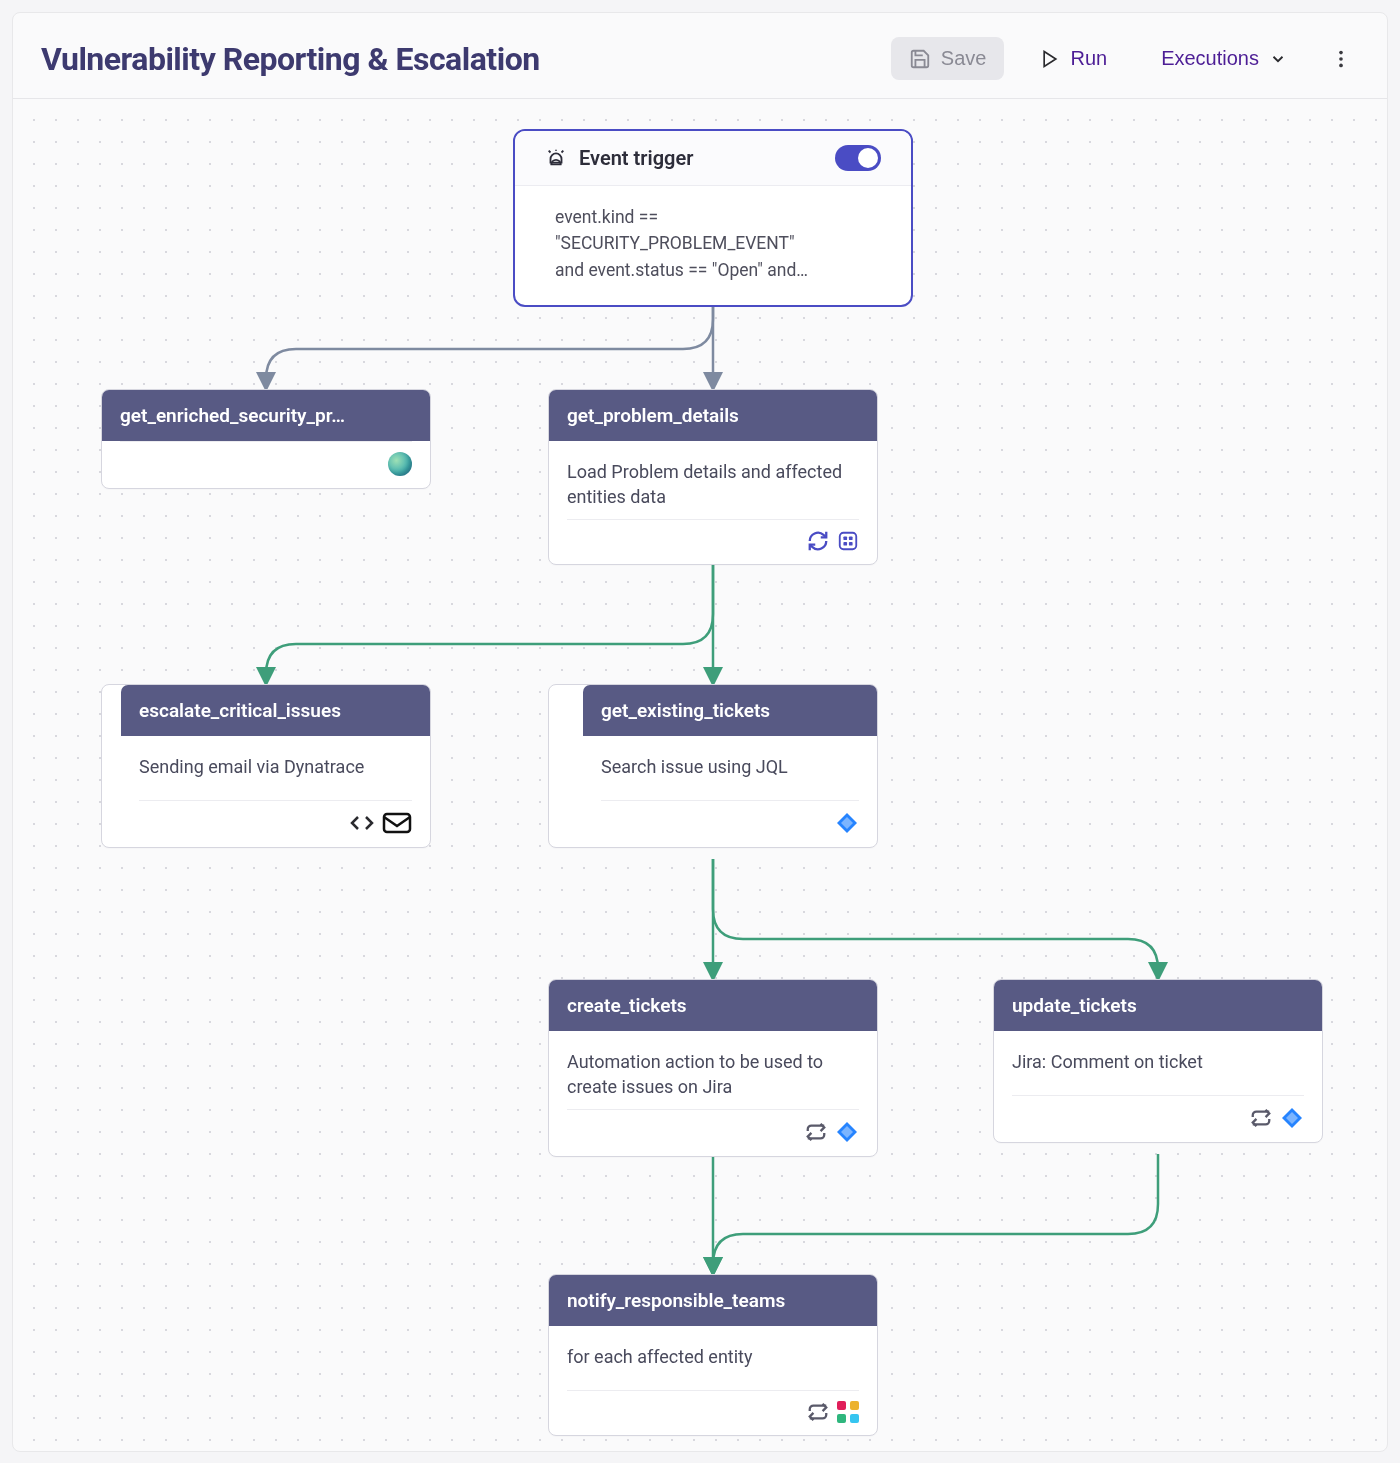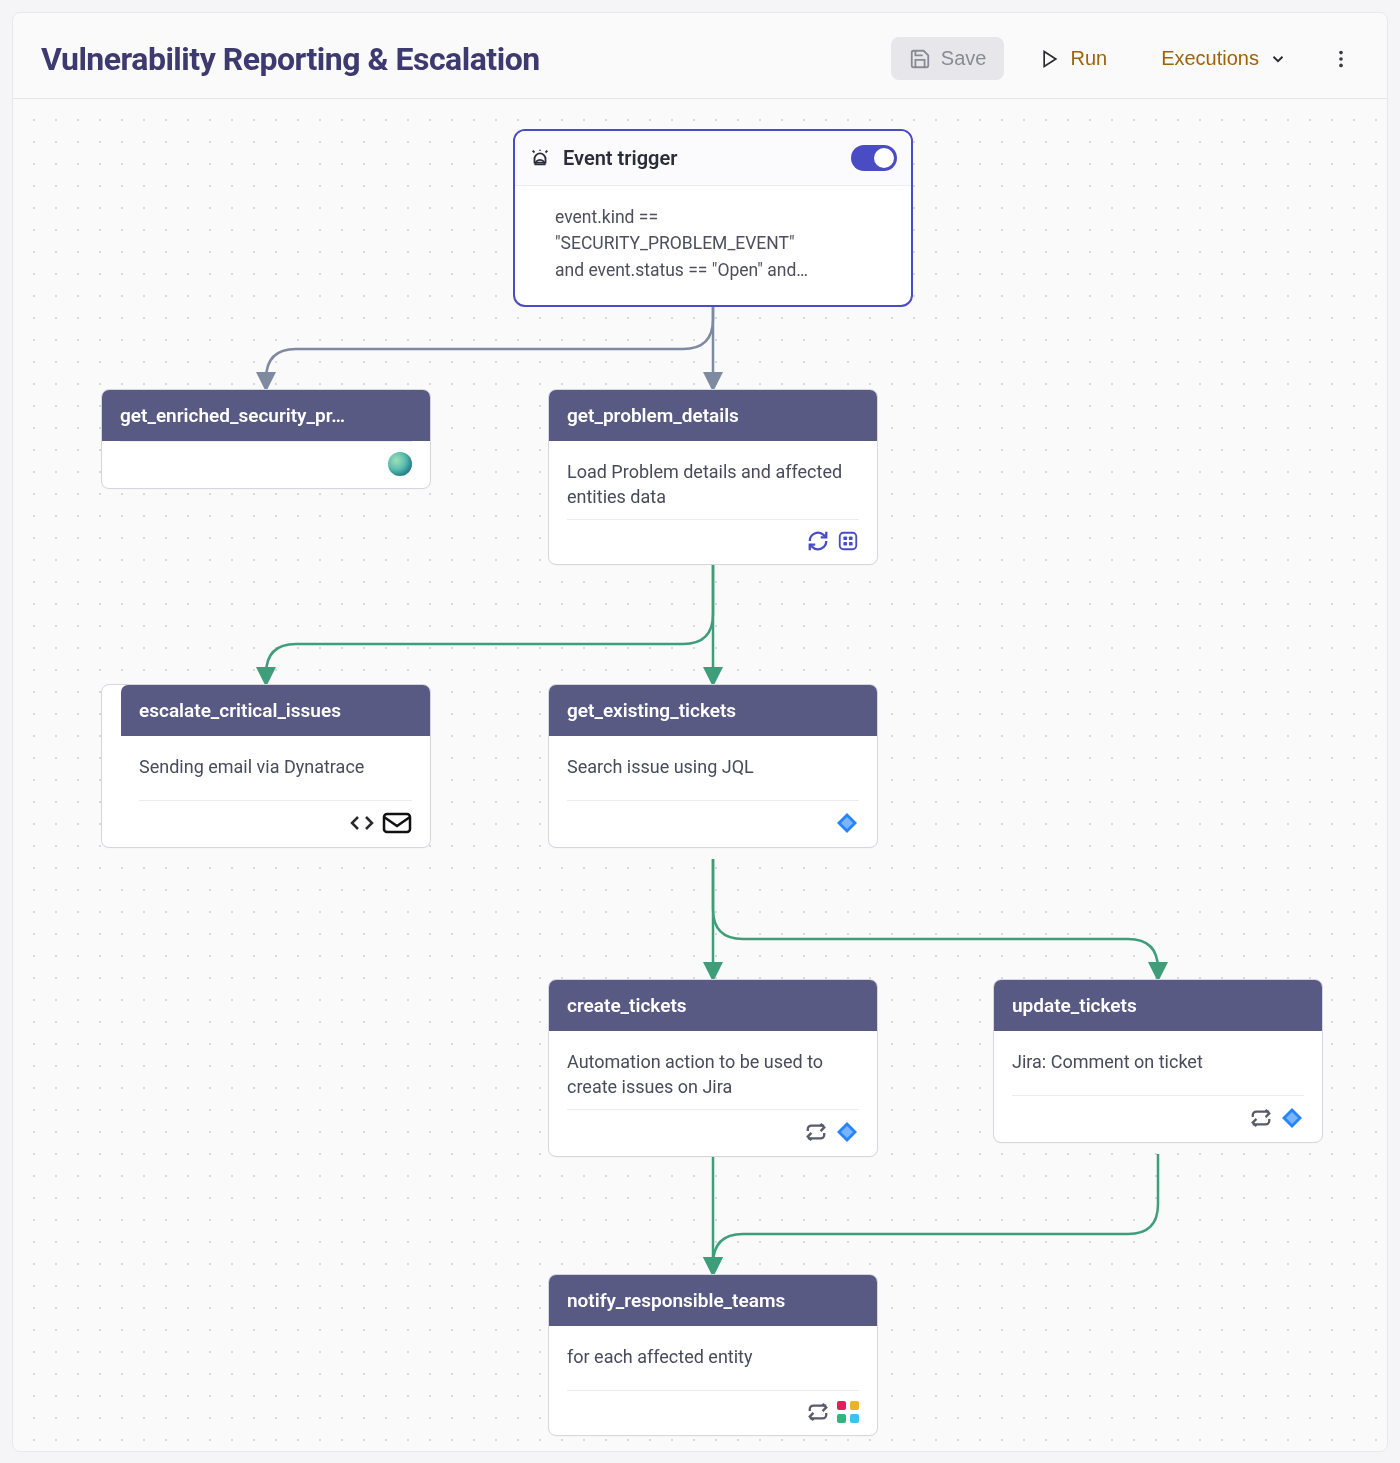--- a/index.html
+++ b/index.html
@@ -40,21 +40,21 @@
     display: flex;
     align-items: center;
     gap: 18px;
   }
   .btn {
     display: inline-flex;
     align-items: center;
     gap: 10px;
     font-size: 20px;
     font-weight: 500;
-    color: #a16207;
+    color: #4c1d95;
     padding: 10px 18px;
     border-radius: 8px;
     cursor: pointer;
     border: none;
     background: transparent;
   }
   .btn.save {
     background: #e7e7eb;
     color: #8a8a94;
   }
@@ -128,21 +128,21 @@
     position: absolute;
     width: 400px;
     background: #fff;
     border: 2px solid #4a4cc4;
     border-radius: 12px;
   }
   .trigger-head {
     display: flex;
     align-items: center;
     justify-content: space-between;
-    padding: 14px 14px;
+    padding: 14px 30px;
     border-bottom: 1px solid #ececf1;
     background: #fbfbfd;
     border-radius: 10px 10px 0 0;
   }
   .trigger-title-wrap {
     display: flex;
     align-items: center;
     gap: 12px;
   }
   .trigger-title {
@@ -305,21 +305,21 @@
               <polyline points="8 6 2 12 8 18"></polyline>
               <polyline points="16 6 22 12 16 18"></polyline>
             </svg>
           <svg width="30" height="24" viewBox="0 0 30 24" fill="none" stroke="#111" stroke-width="2.5">
               <rect x="2" y="3" width="26" height="18" rx="3"></rect>
               <path d="M2 6l13 9 13-9"></path>
             </svg>
         </div>
       </div>
 
-      <div class="node" style="left:535px; top:585px;">
+      <div class="node" style="left:535px; top:585px;padding-left:34px;">
         <div class="node-header">get_existing_tickets</div>
         <div class="node-body">Search issue using JQL</div>
         <div class="node-footer">
           <svg width="24" height="24" viewBox="0 0 24 24">
               <path d="M12 2 L22 12 L12 22 L2 12 Z" fill="#2684ff"></path>
               <path d="M12 6 L18 12 L12 18 L6 12 Z" fill="#fff" opacity="0.4"></path>
             </svg>
         </div>
       </div>
 

